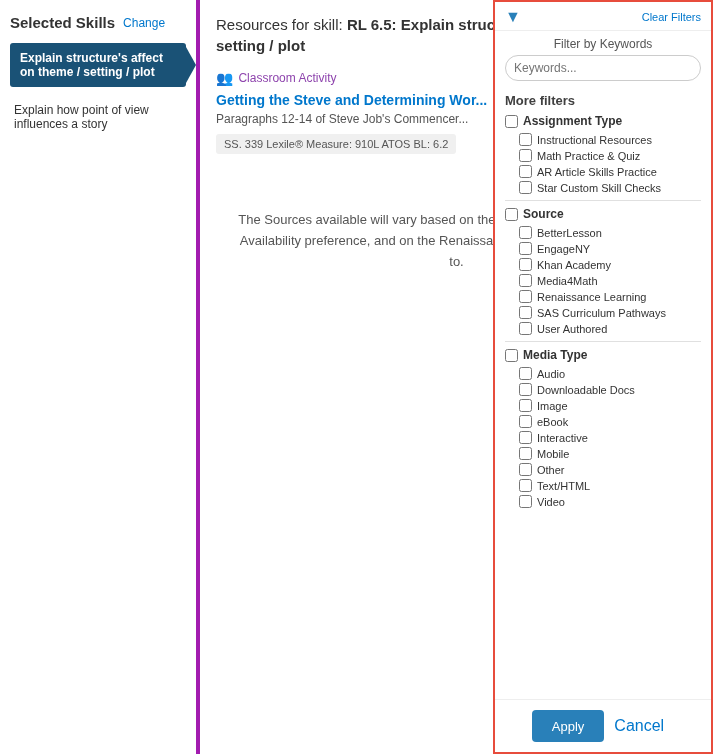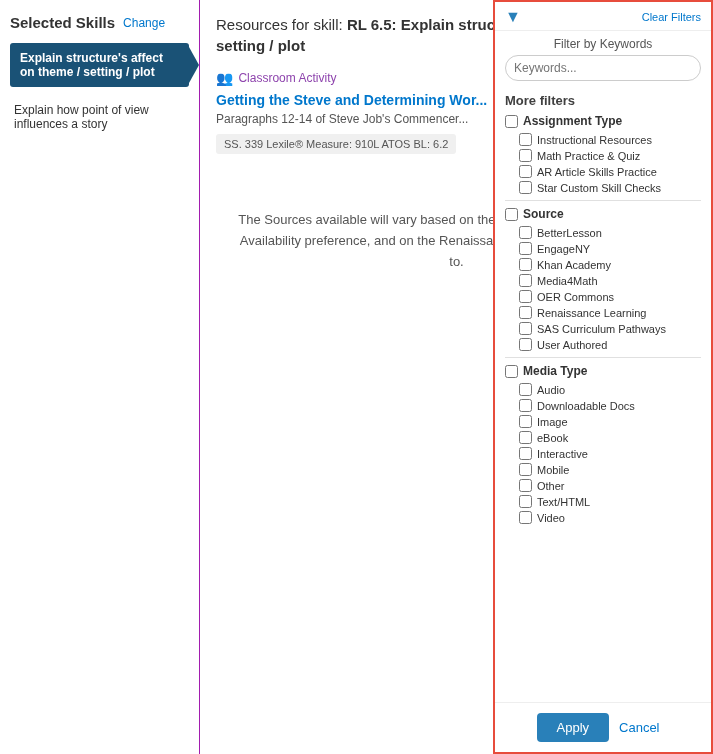--- a/index.html
+++ b/index.html
@@ -11,21 +11,21 @@
       height: 754px;
       background: #fff;
       position: relative;
     }
 
     
     .sidebar {
       width: 200px;
       min-width: 200px;
       background: #fff;
-      border-right: 1px solid #a21caf;
+      border-right: 4px solid #a21caf;
       padding: 14px 10px;
     }
 
     .sidebar-header {
       display: flex;
       align-items: center;
       margin-bottom: 12px;
     }
 
     .sidebar-title {
@@ -253,21 +253,21 @@
       border-radius: 4px;
       font-size: 13px;
       cursor: pointer;
     }
 
     .cancel-button {
       background: none;
       color: #0077cc;
       border: none;
       padding: 7px 10px;
-      font-size: 13px;
+      font-size: 16px;
       cursor: pointer;
     }
 
     
     .filter-scroll::-webkit-scrollbar { width: 6px; }
     .filter-scroll::-webkit-scrollbar-track { background: #f1f1f1; }
     .filter-scroll::-webkit-scrollbar-thumb { background: #ccc; border-radius: 3px; }
   </style>
 </head>
 <body>
@@ -356,24 +356,20 @@
       <div class="filter-option">
         <input type="checkbox" style="">
           <span>Khan Academy</span>
       </div>
       <div class="filter-option">
         <input type="checkbox" style="">
           <span>Media4Math</span>
       </div>
       <div class="filter-option">
         <input type="checkbox" style="">
-          <span>OER Commons</span>
-      </div>
-      <div class="filter-option">
-        <input type="checkbox" style="">
           <span>Renaissance Learning</span>
       </div>
       <div class="filter-option">
         <input type="checkbox" style="">
           <span>SAS Curriculum Pathways</span>
       </div>
       <div class="filter-option">
         <input type="checkbox" style="">
           <span>User Authored</span>
       </div>

